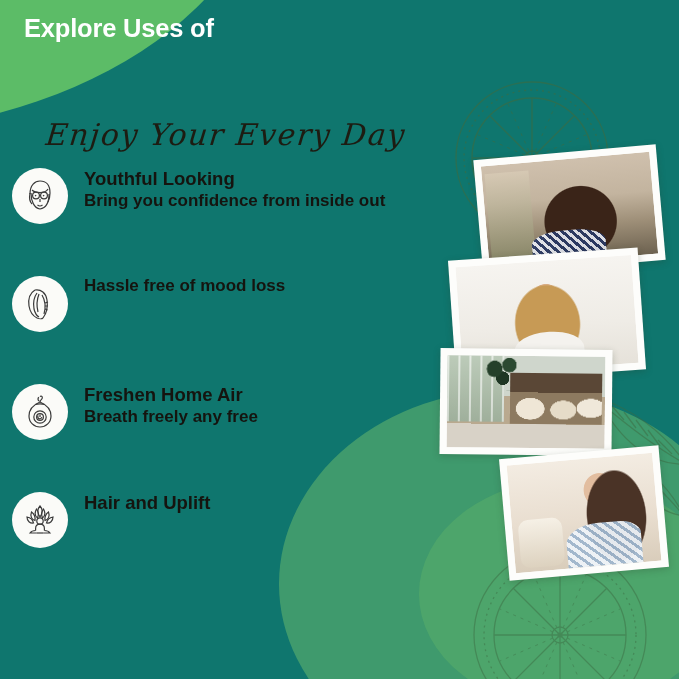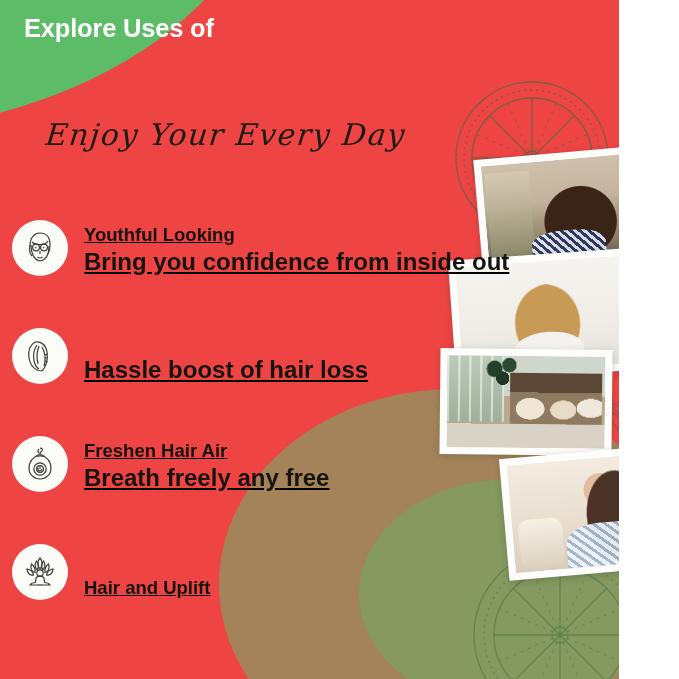--- a/index.html
+++ b/index.html
@@ -2,24 +2,24 @@
 <html><head>
 <meta charset="utf-8">
 <style>
   html, body {
     margin: 0;
     padding: 0;
     background: #ffffff;
   }
   #poster {
     position: relative;
-    width: 619px;
+    width: 679px;
     height: 679px;
     overflow: hidden;
-    background: #ef4444;
+    background: #0f766e;
     font-family: "Liberation Sans", sans-serif;
   }
 
   
   .bg-blob-bottom {
     position: absolute;
     width: 470px;
     height: 390px;
     right: -70px;
     bottom: -100px;
@@ -76,23 +76,22 @@
 
   
   .features {
     position: absolute;
     left: 12px;
     top: 168px;
     width: 470px;
   }
   .feature-row {
     display: flex;
-    align-items: flex-end;
+    align-items: flex-start;
     height: 108px;
-    text-decoration: underline;
   }
   .feature-icon {
     flex: 0 0 auto;
     width: 56px;
     height: 56px;
     border-radius: 50%;
     background: #fbfbf8;
     display: flex;
     align-items: center;
     justify-content: center;
@@ -103,21 +102,21 @@
     color: #15140f;
     line-height: 1.22;
     white-space: nowrap;
   }
   .feature-title {
     font-size: 18.5px;
     font-weight: bold;
     display: block;
   }
   .feature-sub {
-    font-size: 24px;
+    font-size: 17px;
     font-weight: bold;
     display: block;
   }
 
   
   .deco {
     position: absolute;
     pointer-events: none;
   }
   .deco-citrus-top { left: 452px; top: 78px; opacity: 0.62; }
@@ -349,40 +348,40 @@
             <path d="M14 5 C20 4 25 8 26 15 C27 22 25 29 22 33"></path>
             <path d="M16 33 C18 34 21 34 22 33"></path>
             <path d="M16 8 C13 12 12 18 13 24 C14 28 16 31 18 32"></path>
             <path d="M21 10 C24 15 25 22 23 29"></path>
             <path d="M24 18 L27 17 M24 21 L27 21 M24 24 L26.5 25"></path>
             <path d="M18 9 C16 14 15.5 21 17 27"></path>
           </g>
         </svg>
       </div>
       <div class="feature-text">
-        <span class="feature-sub">Hassle boost of hair loss</span>
+        <span class="feature-sub">Hassle free of mood loss</span>
       </div>
     </div>
 
     <div class="feature-row">
       <div class="feature-icon">
         <svg width="38" height="38" viewBox="0 0 38 38">
           <g fill="none" stroke="#3a3a3a" stroke-width="1.2">
             <path d="M19 9 C12 12 8 17 8 23 C8 29.5 13 34 19 34 C25 34 30 29.5 30 23 C30 17 26 12 19 9 Z"></path>
             <path d="M14.5 11.5 C16.5 10.6 21.5 10.6 23.5 11.5"></path>
             <circle cx="19" cy="24" r="6.2"></circle>
             <circle cx="19" cy="24" r="3.4"></circle>
             <path d="M19 21.6 L19 24 M17.3 22.5 C16.4 23.3 16.6 25 17.9 25.6 C19.2 26.2 20.6 25.4 20.8 24.2"></path>
             <path d="M19 9 C19 7 21 6.5 21.3 5 C21.6 3.4 20 2.6 19 3.6"></path>
             <path d="M18.2 8 C16.4 6.8 16.8 5 18 4.4"></path>
           </g>
         </svg>
       </div>
       <div class="feature-text">
-        <span class="feature-title">Freshen Hair Air</span>
+        <span class="feature-title">Freshen Home Air</span>
         <span class="feature-sub">Breath freely any free</span>
       </div>
     </div>
 
     <div class="feature-row">
       <div class="feature-icon">
         <svg width="38" height="38" viewBox="0 0 38 38">
           <g fill="none" stroke="#3a3a3a" stroke-width="1.2">
             <path d="M19 5 C16.5 8 16 12 19 16 C22 12 21.5 8 19 5 Z"></path>
             <path d="M15.5 8 C13.5 11.5 14 15 16.5 17 C17.8 14 17.5 10.5 15.5 8 Z"></path>

